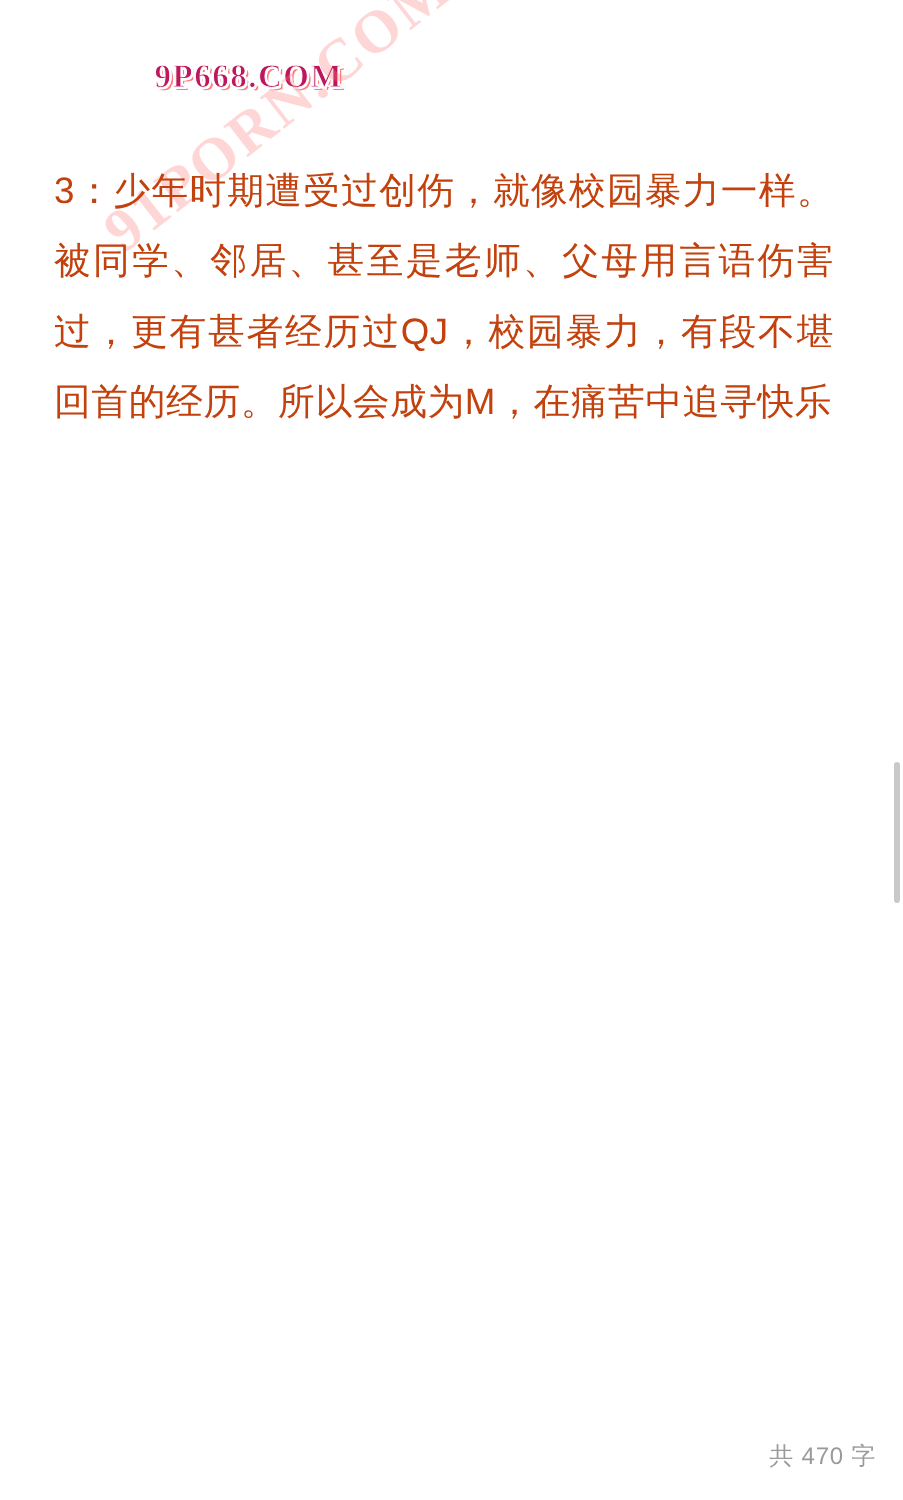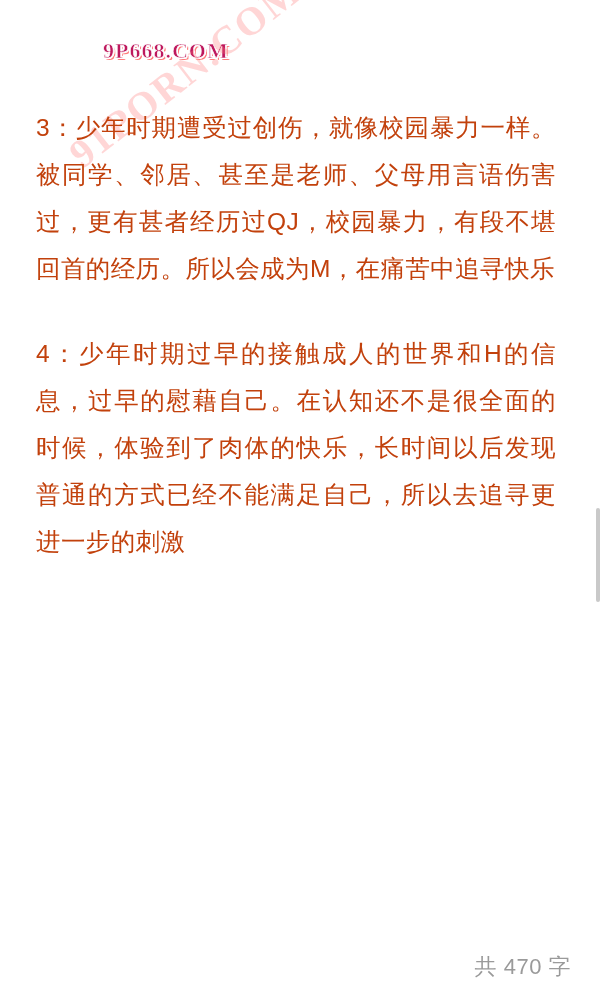--- a/index.html
+++ b/index.html
@@ -101,40 +101,39 @@
     right: 1px;
     top: 508px;
     width: 4px;
     height: 94px;
     border-radius: 2px;
     background: #c9c9c9;
   }
 
   .footer {
     position: absolute;
-    right: 31px;
+    right: 18px;
     bottom: 18px;
-    font-size: 22px;
+    font-size: 16px;
     color: #9a9a9a;
     letter-spacing: 0.5px;
     font-family: "Liberation Sans", "DejaVu Sans", sans-serif;
   }
 </style>
 </head>
 <body>
 
 <div class="page">
 
   <div class="logo">9P668.COM</div>
 
   <div class="watermark">91PORN.COM</div>
 
   <div class="content">
     <p class="para">3：少年时期遭受过创伤，就像校园暴力一样。被同学、邻居、甚至是老师、父母用言语伤害过，更有甚者经历过QJ，校园暴力，有段不堪回首的经历。所以会成为M，在痛苦中追寻快乐</p>
-    <p class="para">4：少年时期过早的接触成人的世界和H的信息，过早的慰藉自己。在认知还不是很全面的时候，体验到了肉体的快乐，长时间以后发现普通的方式已经不能满足自己，所以去追寻更进一步的刺激</p>
   </div>
 
   <div class="scrollbar-track">
     <div class="scrollbar-thumb"></div>
   </div>
 
   <div class="footer">共 470 字</div>
 
 </div>
 

